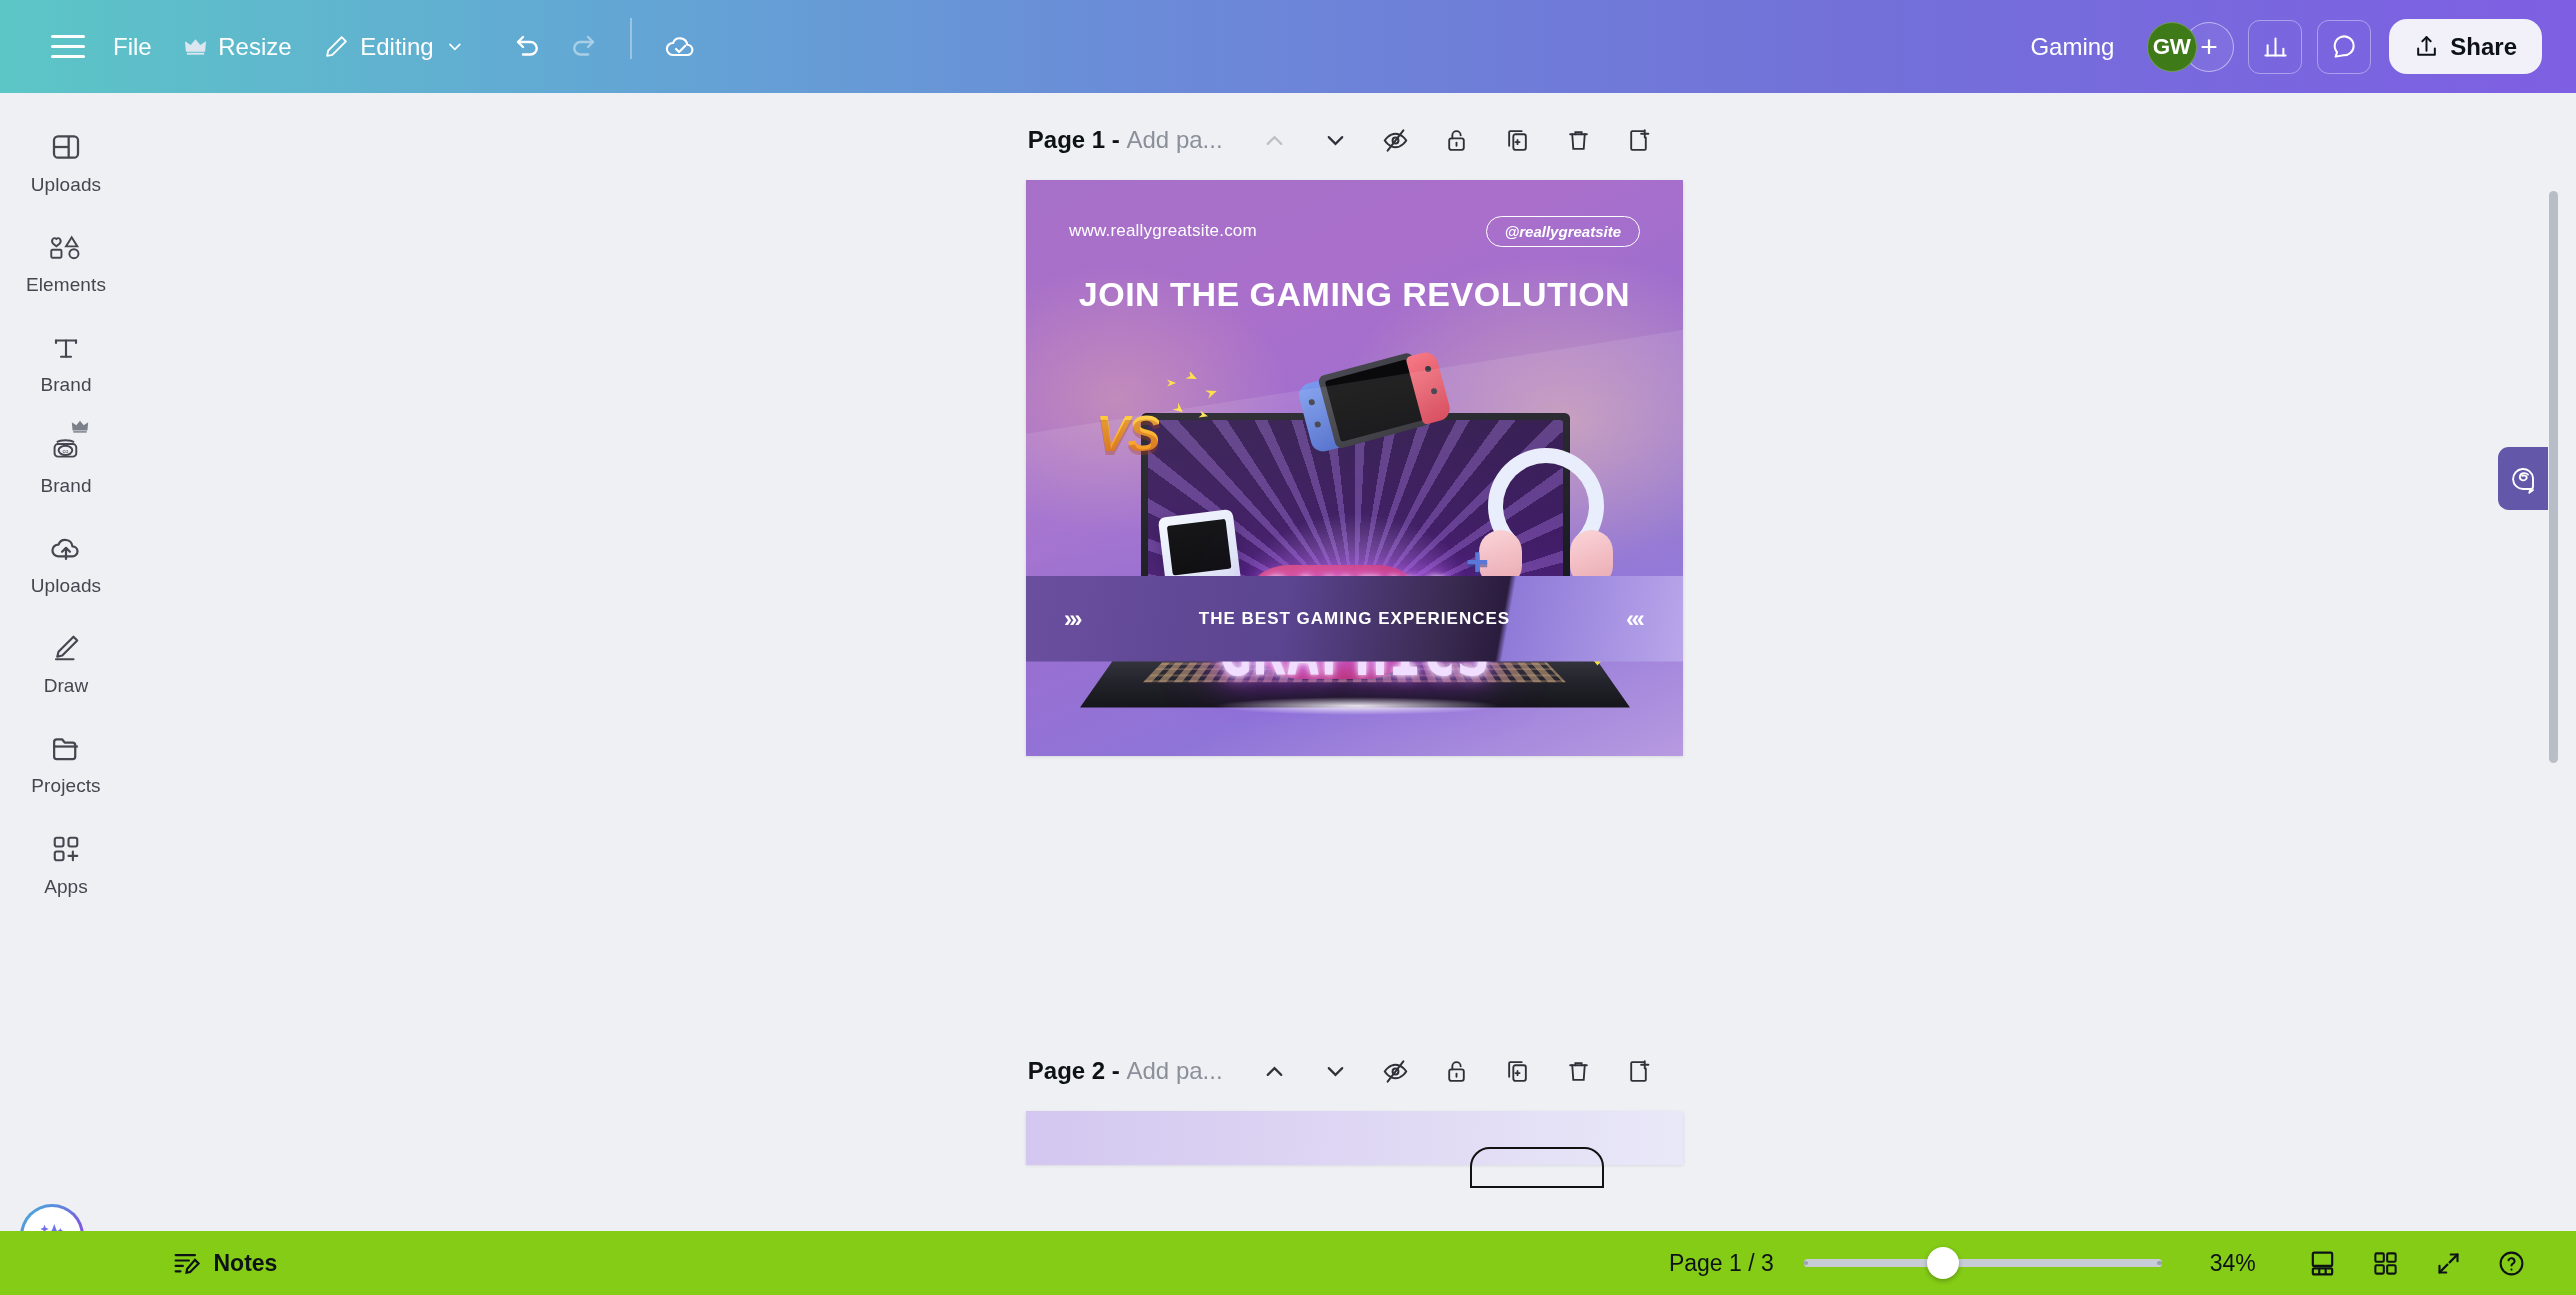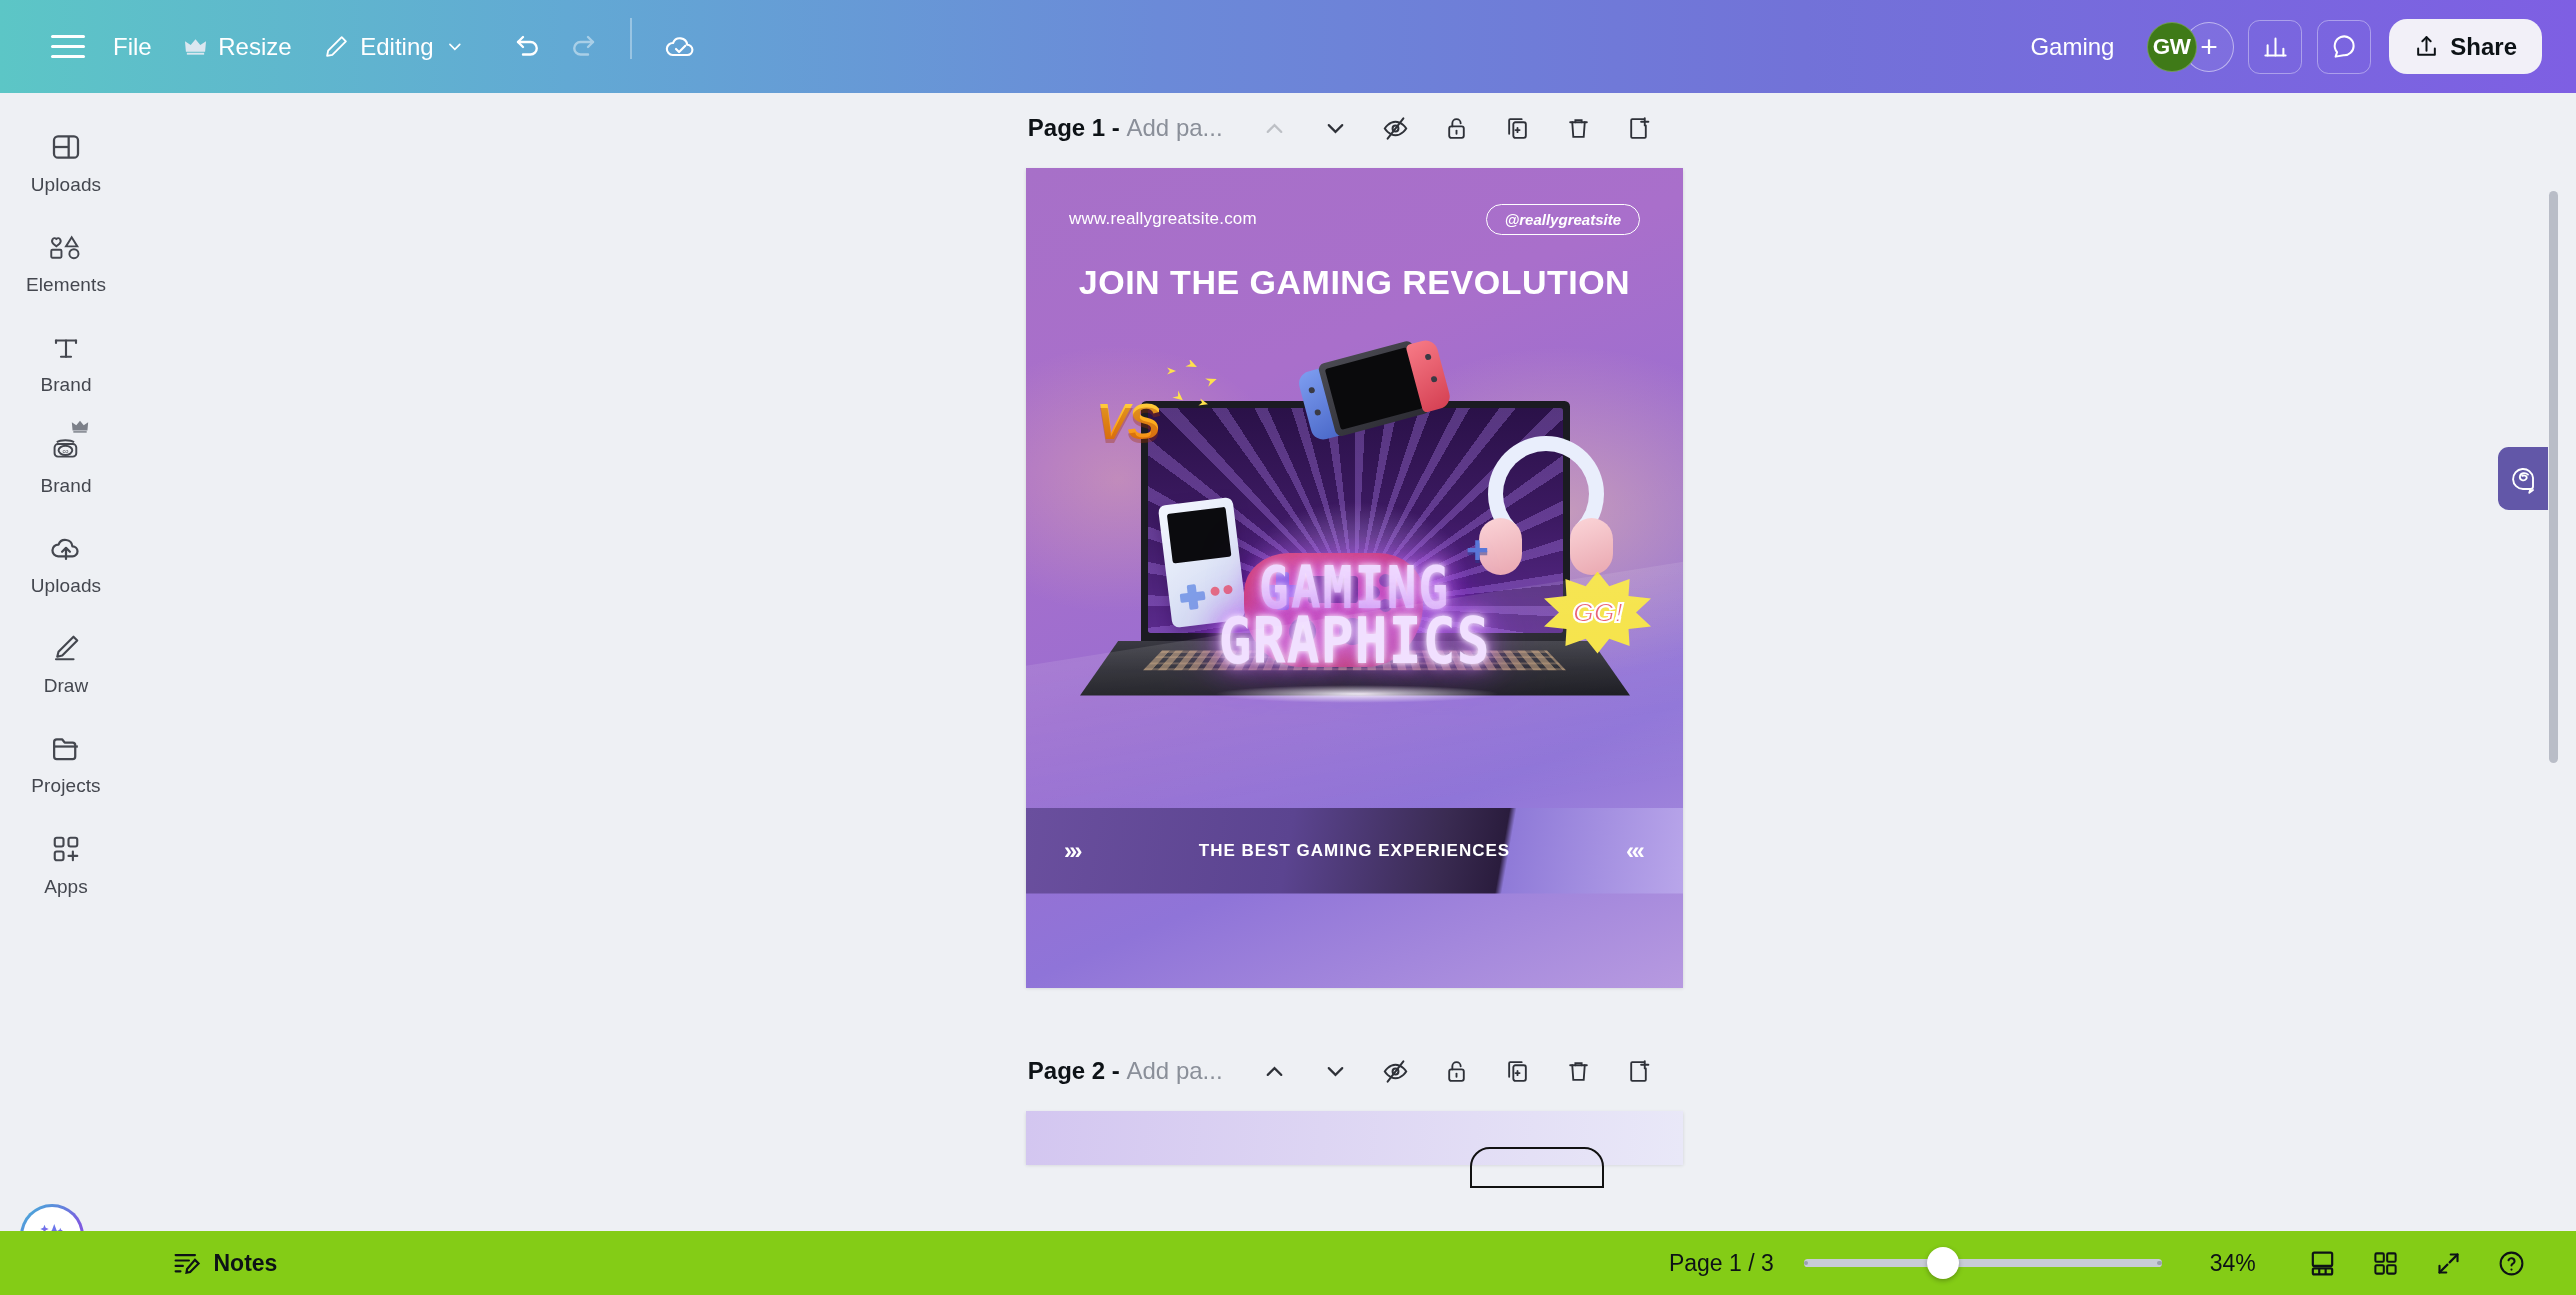--- a/index.html
+++ b/index.html
@@ -113,21 +113,21 @@
   .page-name .dim { color: #8a8f99; font-weight: 400; }
   .pbar-ico {
     width: 50px; height: 50px; border-radius: 9px;
     display:flex; align-items:center; justify-content:center;
     cursor:pointer; margin-left: 10.7px;
   }
   .pbar-ico.first { margin-left: 27px; }
   .pbar-ico.disabled { opacity: .33; cursor: default; }
 
   .design {
-    width: 657px; height: 820px;
+    width: 657px; height: 576px;
     background:#fff; position:relative; overflow:hidden;
     box-shadow: 0 0.9px 3.6px rgba(0,0,0,.12);
   }
 
   
   .poster-bg {
     position:absolute; inset:0;
     background:
       radial-gradient(ellipse 376px 268px at 82% 42%, rgba(255,215,160,.42) 0%, rgba(255,215,160,0) 62%),
       radial-gradient(ellipse 286px 224px at 14% 38%, rgba(255,205,150,.30) 0%, rgba(255,205,150,0) 60%),
@@ -565,21 +565,21 @@
         <path d="M7 4.5l.8 2 2 .8-2 .8-.8 2-.8-2-2-.8 2-.8z" fill="url(#sg)"></path>
         <path d="M17.5 6.5l.5 1.3 1.3.5-1.3.5-.5 1.3-.5-1.3-1.3-.5 1.3-.5z" fill="url(#sg)"></path>
         <path d="M7.5 14l.6 1.5 1.5.6-1.5.6-.6 1.5-.6-1.5-1.5-.6 1.5-.6z" fill="url(#sg)"></path>
       </svg>
     </span>
   </div>
 </div>
 
 <div class="canvas-area">
 
-  <div class="page-block" style="top: 8px;">
+  <div class="page-block" style="top: 20px;">
     <div class="page-bar">
       <div class="page-name">
         <span>Page 1 - </span><span class="dim">Add pa...</span>
       </div>
       <div class="pbar-ico first disabled">
         <svg width="27" height="27" viewBox="0 0 24 24" fill="none" stroke="#5b6069" stroke-width="1.9" stroke-linecap="round">
             <path d="M6 15l6-6 6 6"></path>
           </svg>
       </div>
       <div class="pbar-ico">

